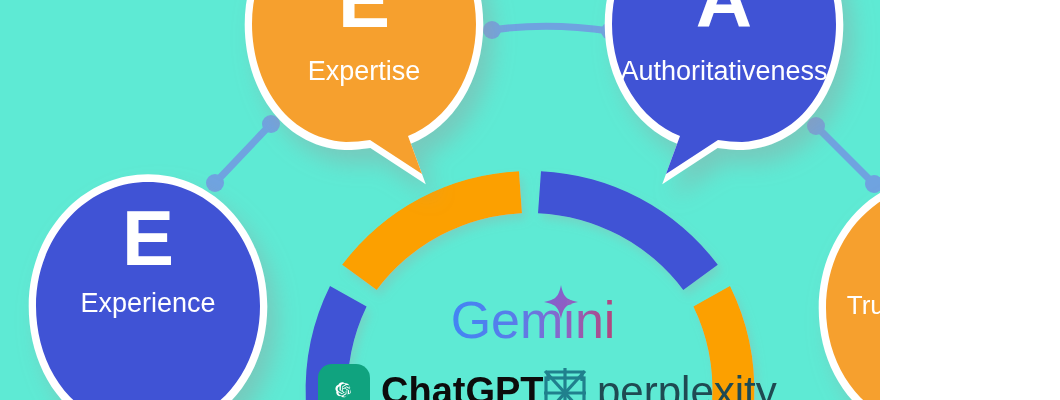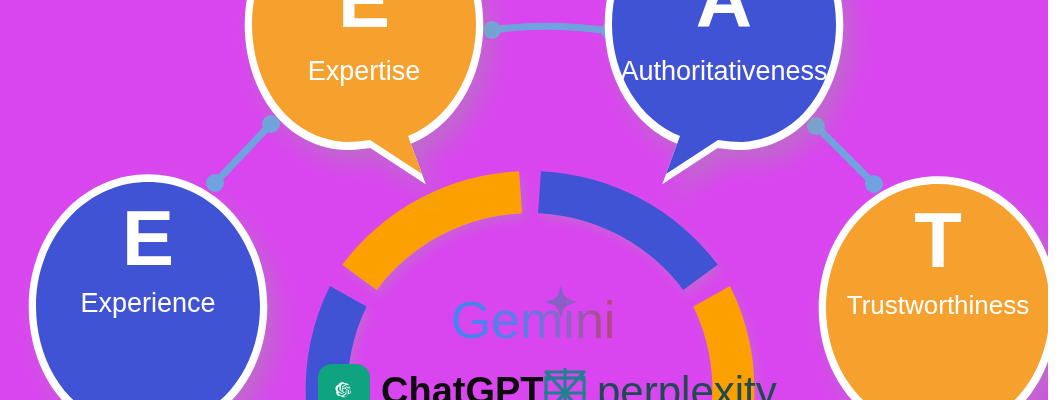--- a/index.html
+++ b/index.html
@@ -6,24 +6,25 @@
   html, body {
     margin: 0;
     padding: 0;
     background: #ffffff;
   }
   body {
     font-family: "Liberation Sans", sans-serif;
   }
   #stage {
     position: relative;
-    width: 1048px;
+    width: 864px;
     height: 400px;
-    background: #d946ef;
+    background: #5eead4;
     overflow: hidden;
+    padding-left: 16px;
   }
   #art {
     position: absolute;
     inset: 0;
     width: 1060px;
     height: 400px;
     display: block;
   }
   .bubble-letter {
     font-family: "Liberation Sans", sans-serif;

